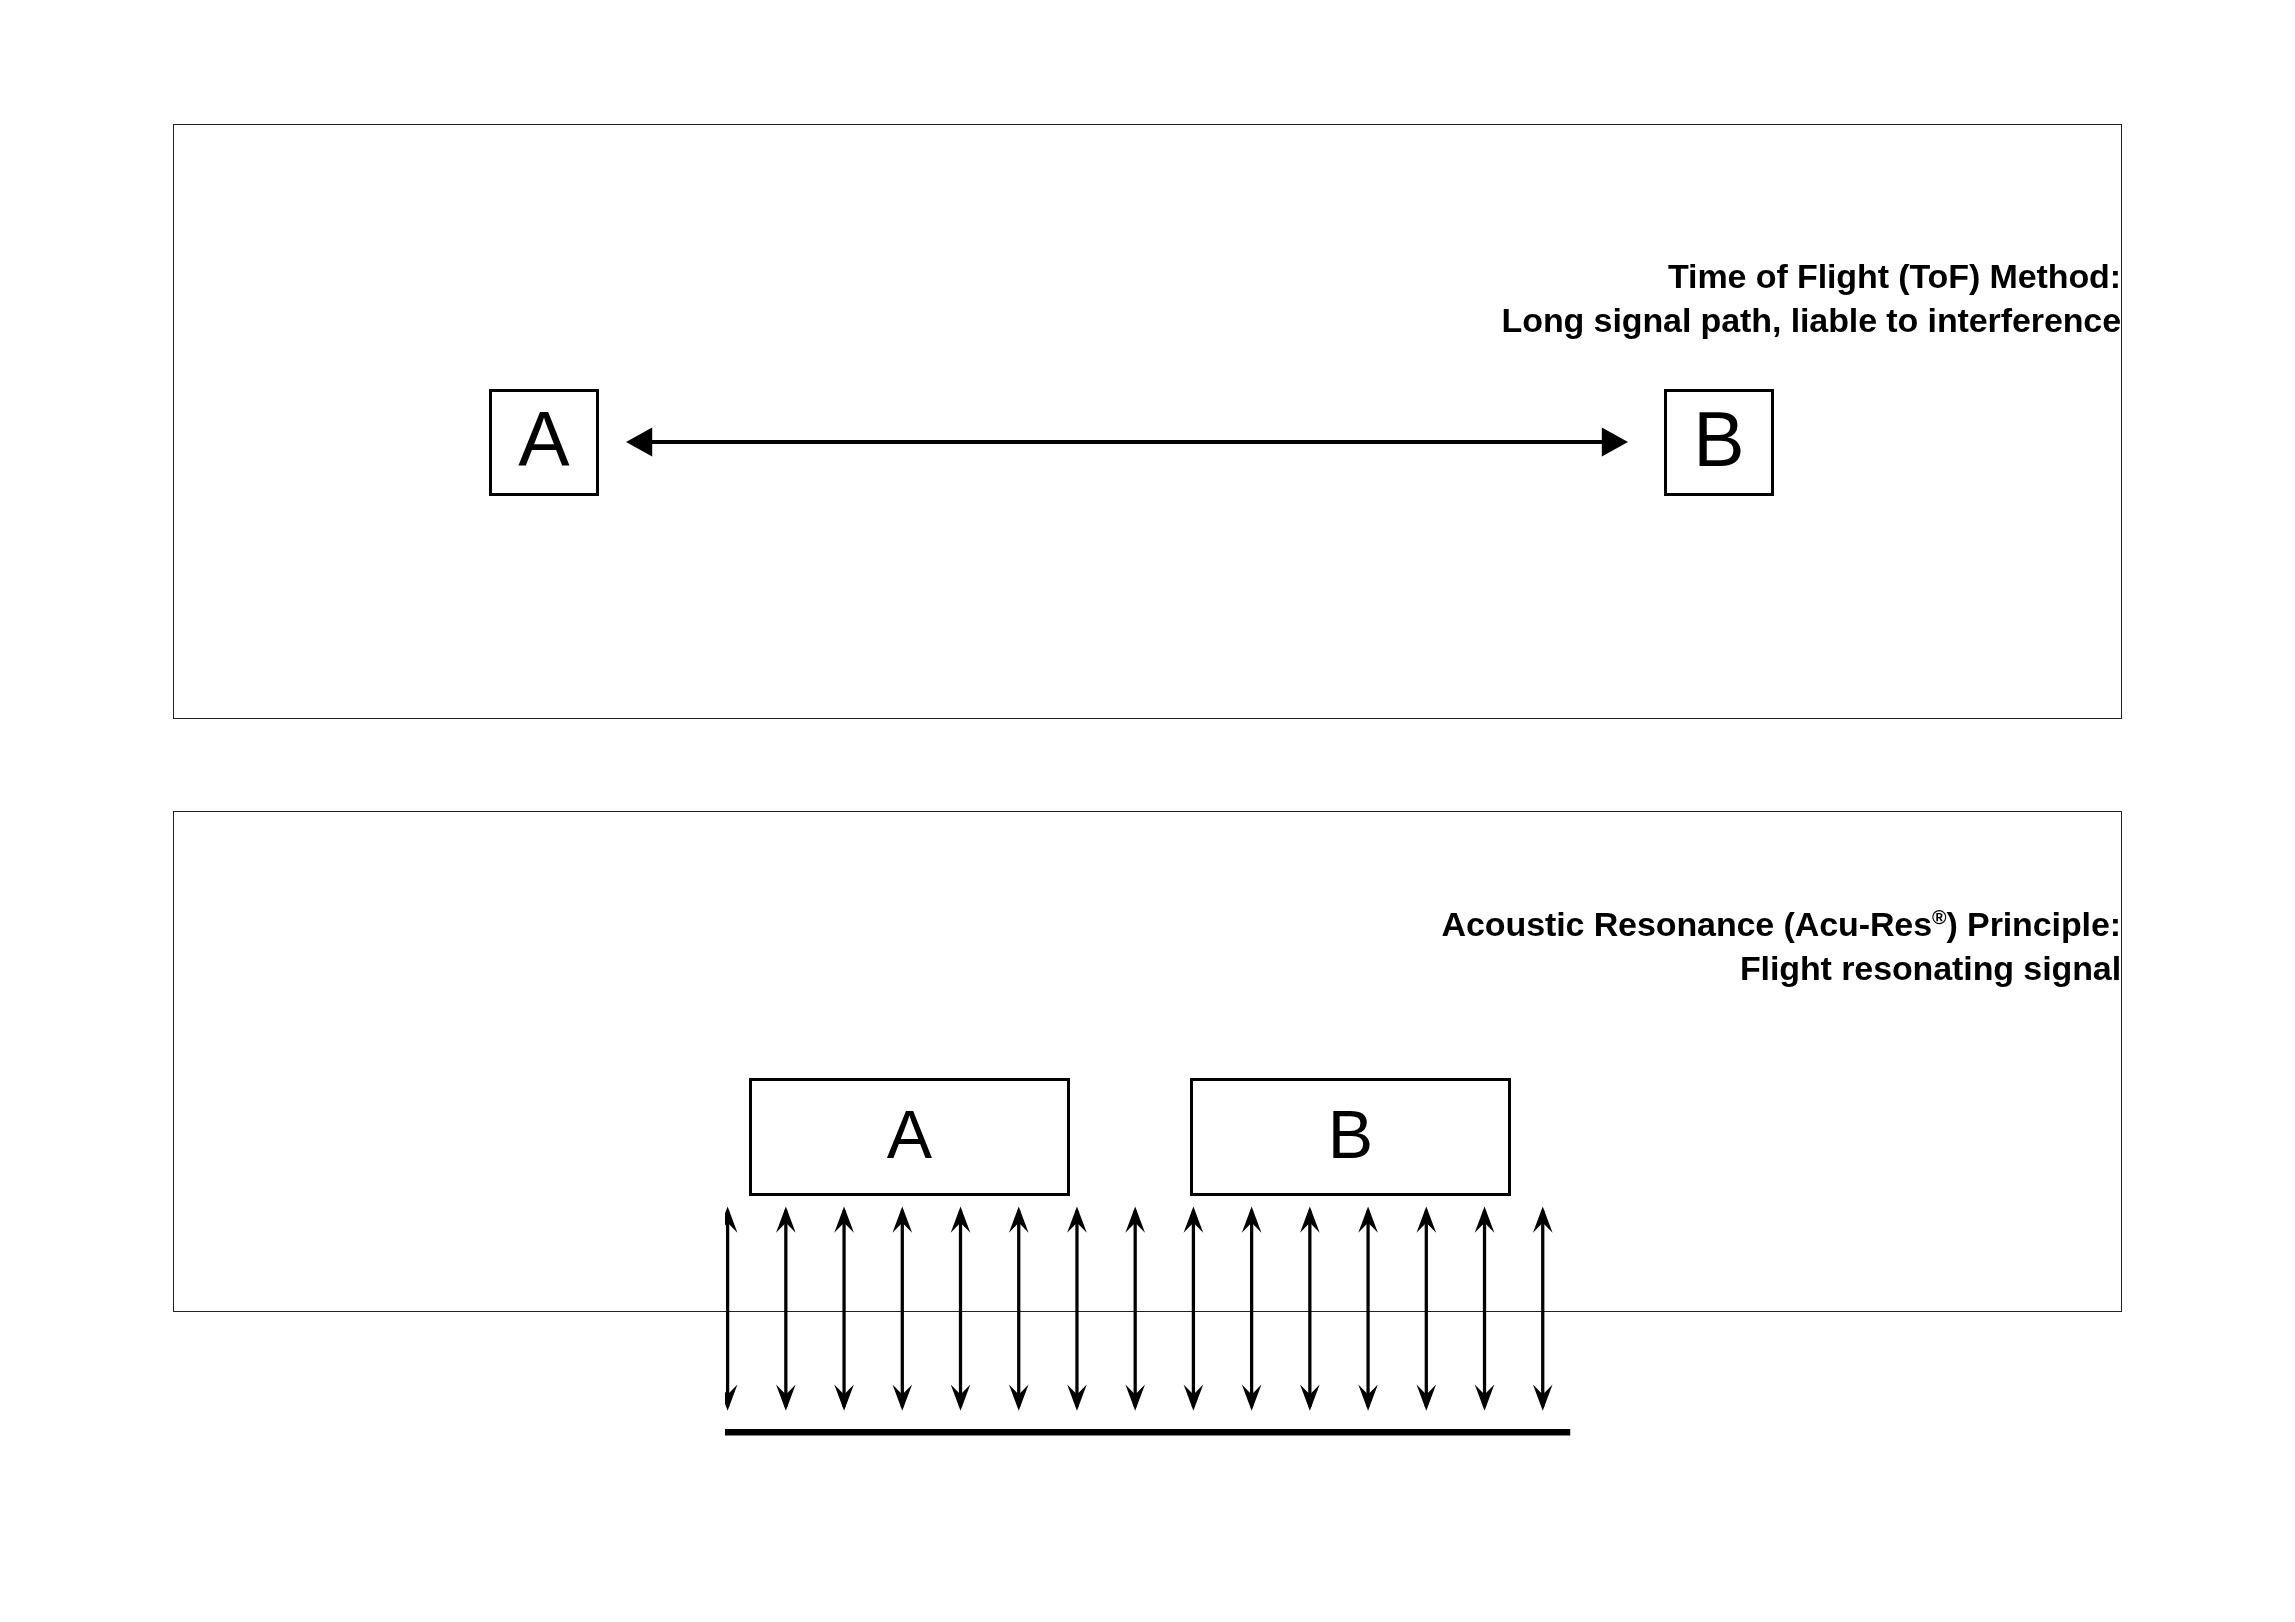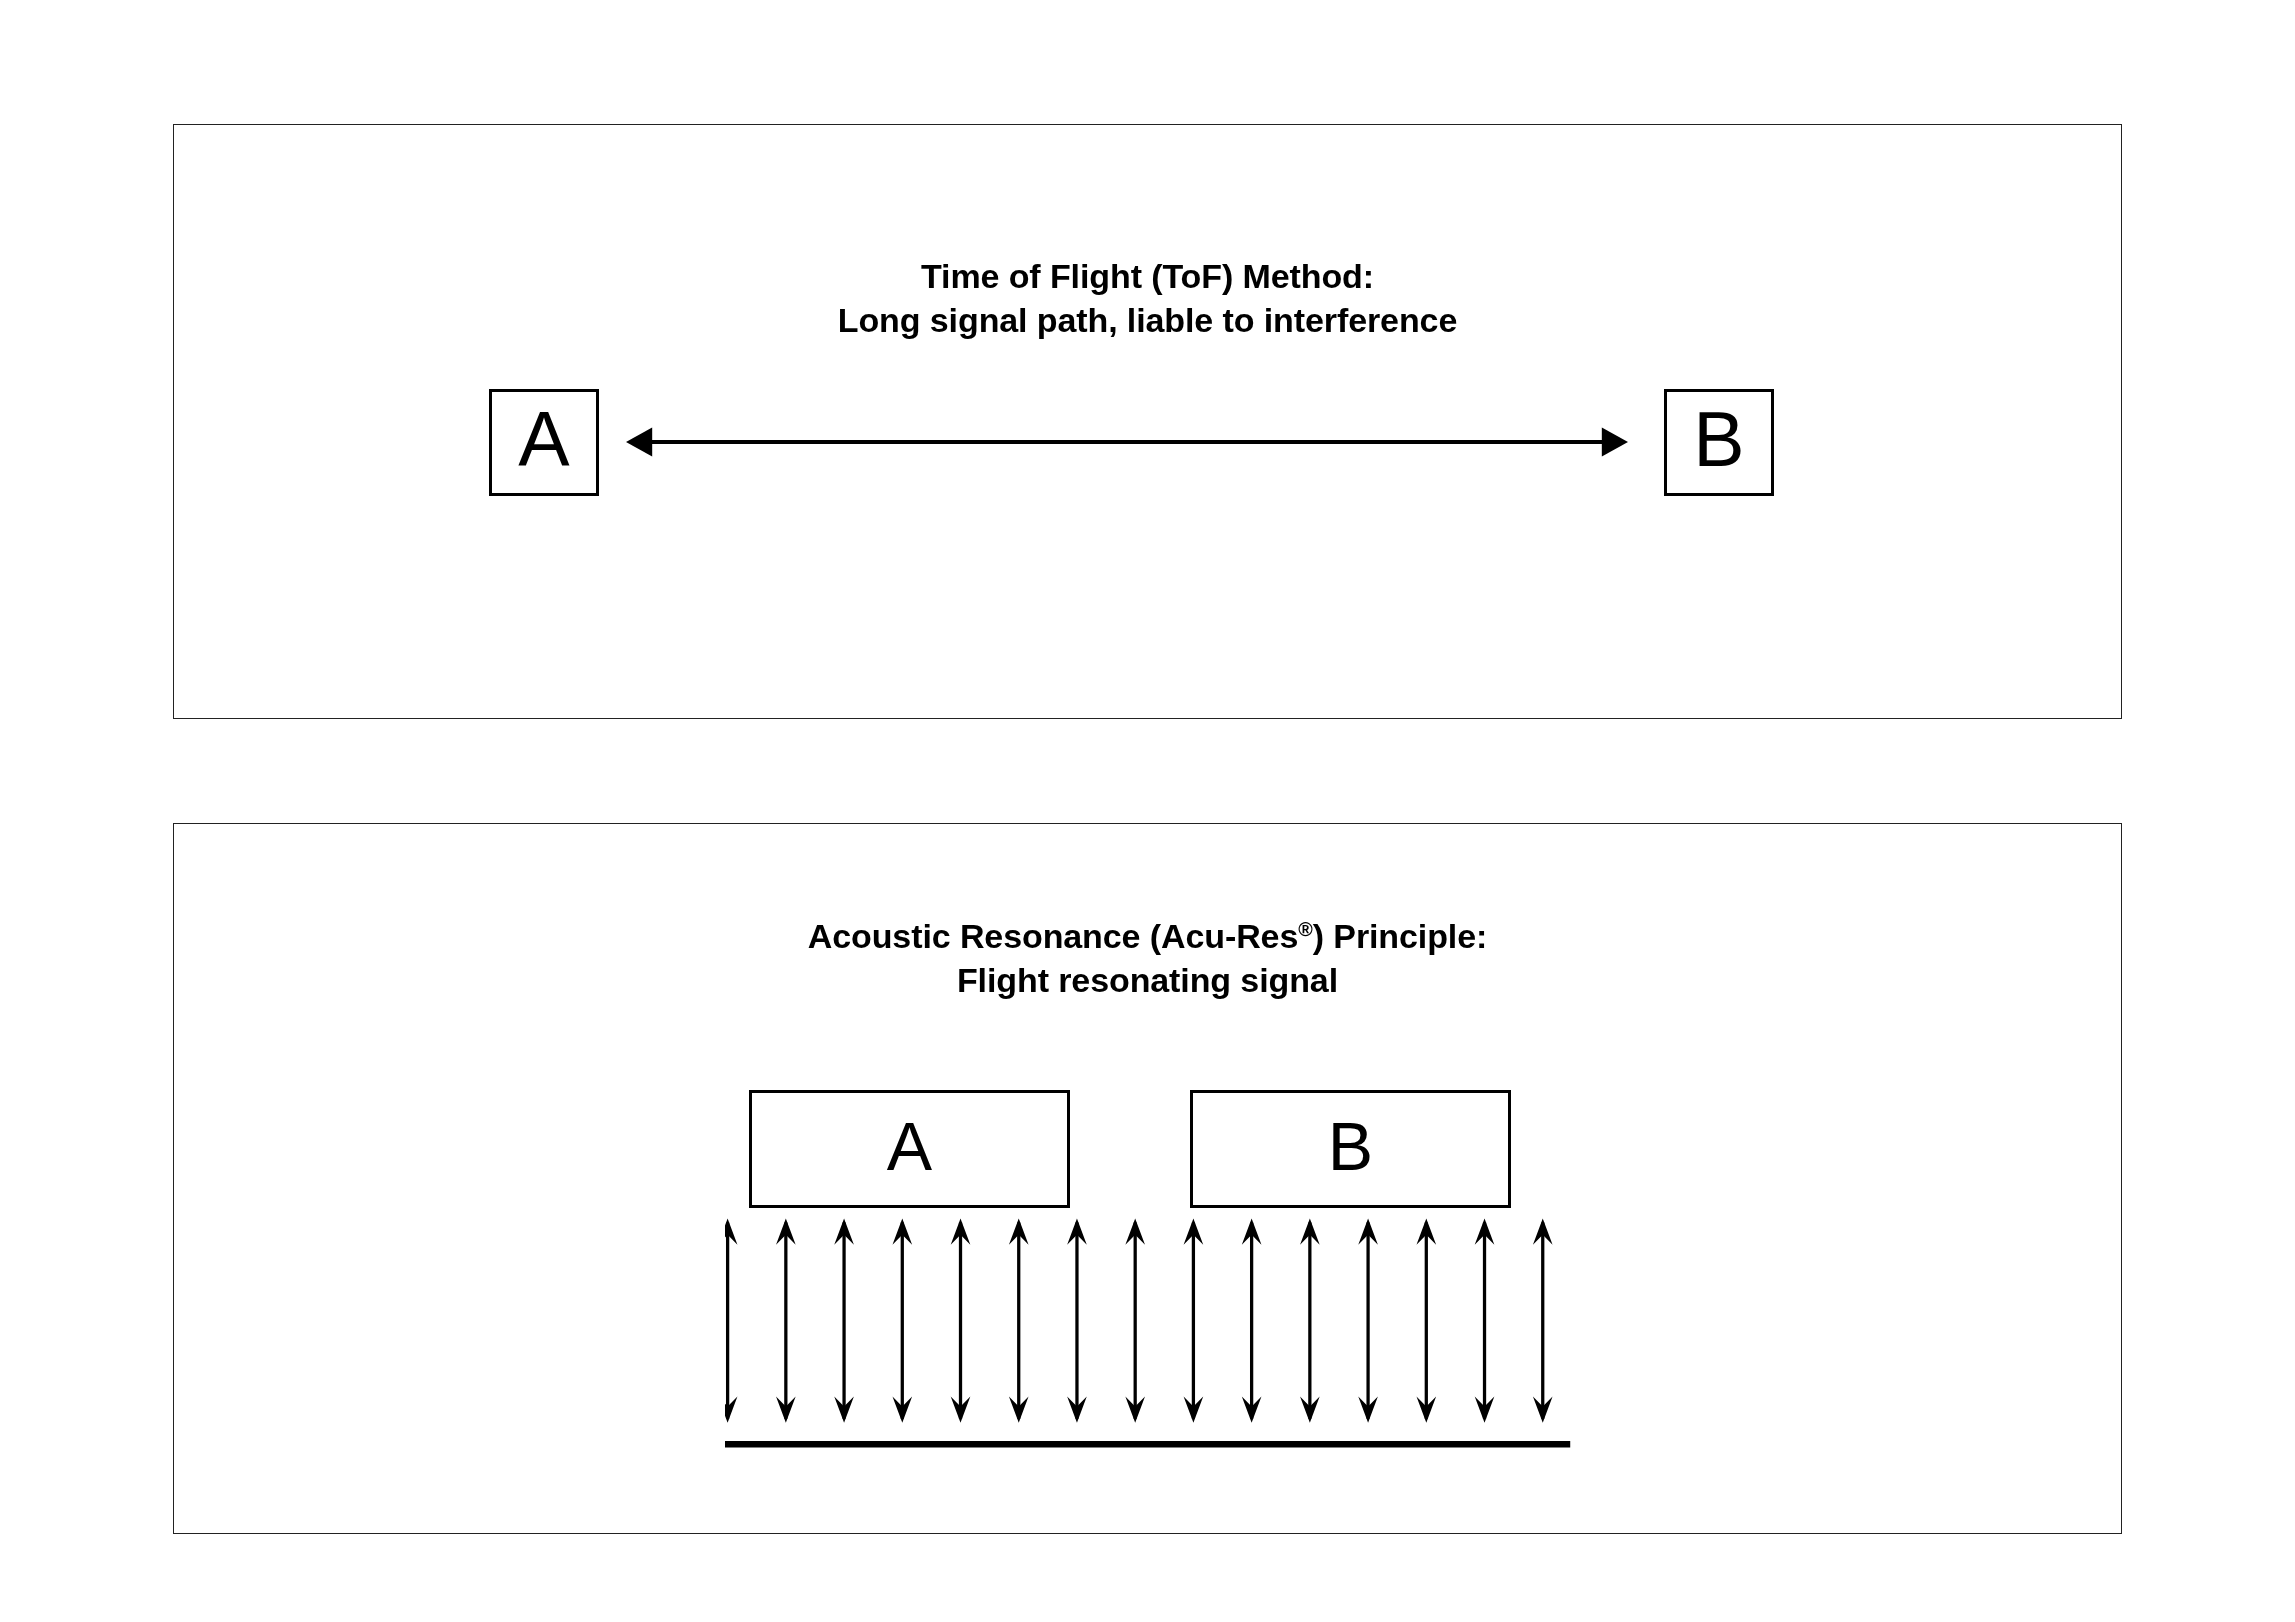--- a/index.html
+++ b/index.html
@@ -25,29 +25,28 @@
   #panel-tof {
     left: 173px;
     top: 124px;
     width: 1949px;
     height: 595px;
   }
   #panel-acures {
     left: 173px;
     top: 811px;
     width: 1949px;
-    height: 711px;
-    margin-top: 12px;
+    height: 501px;
   }
 
   .panel-caption {
     position: absolute;
     left: 0;
     width: 100%;
-    text-align: center;
+    text-align: right;
     font-weight: bold;
     line-height: 1.30;
     letter-spacing: -0.1px;
     white-space: nowrap;
   }
   #tof-caption {
     top: 129px;
     font-size: 34px;
   }
   #acures-caption {

